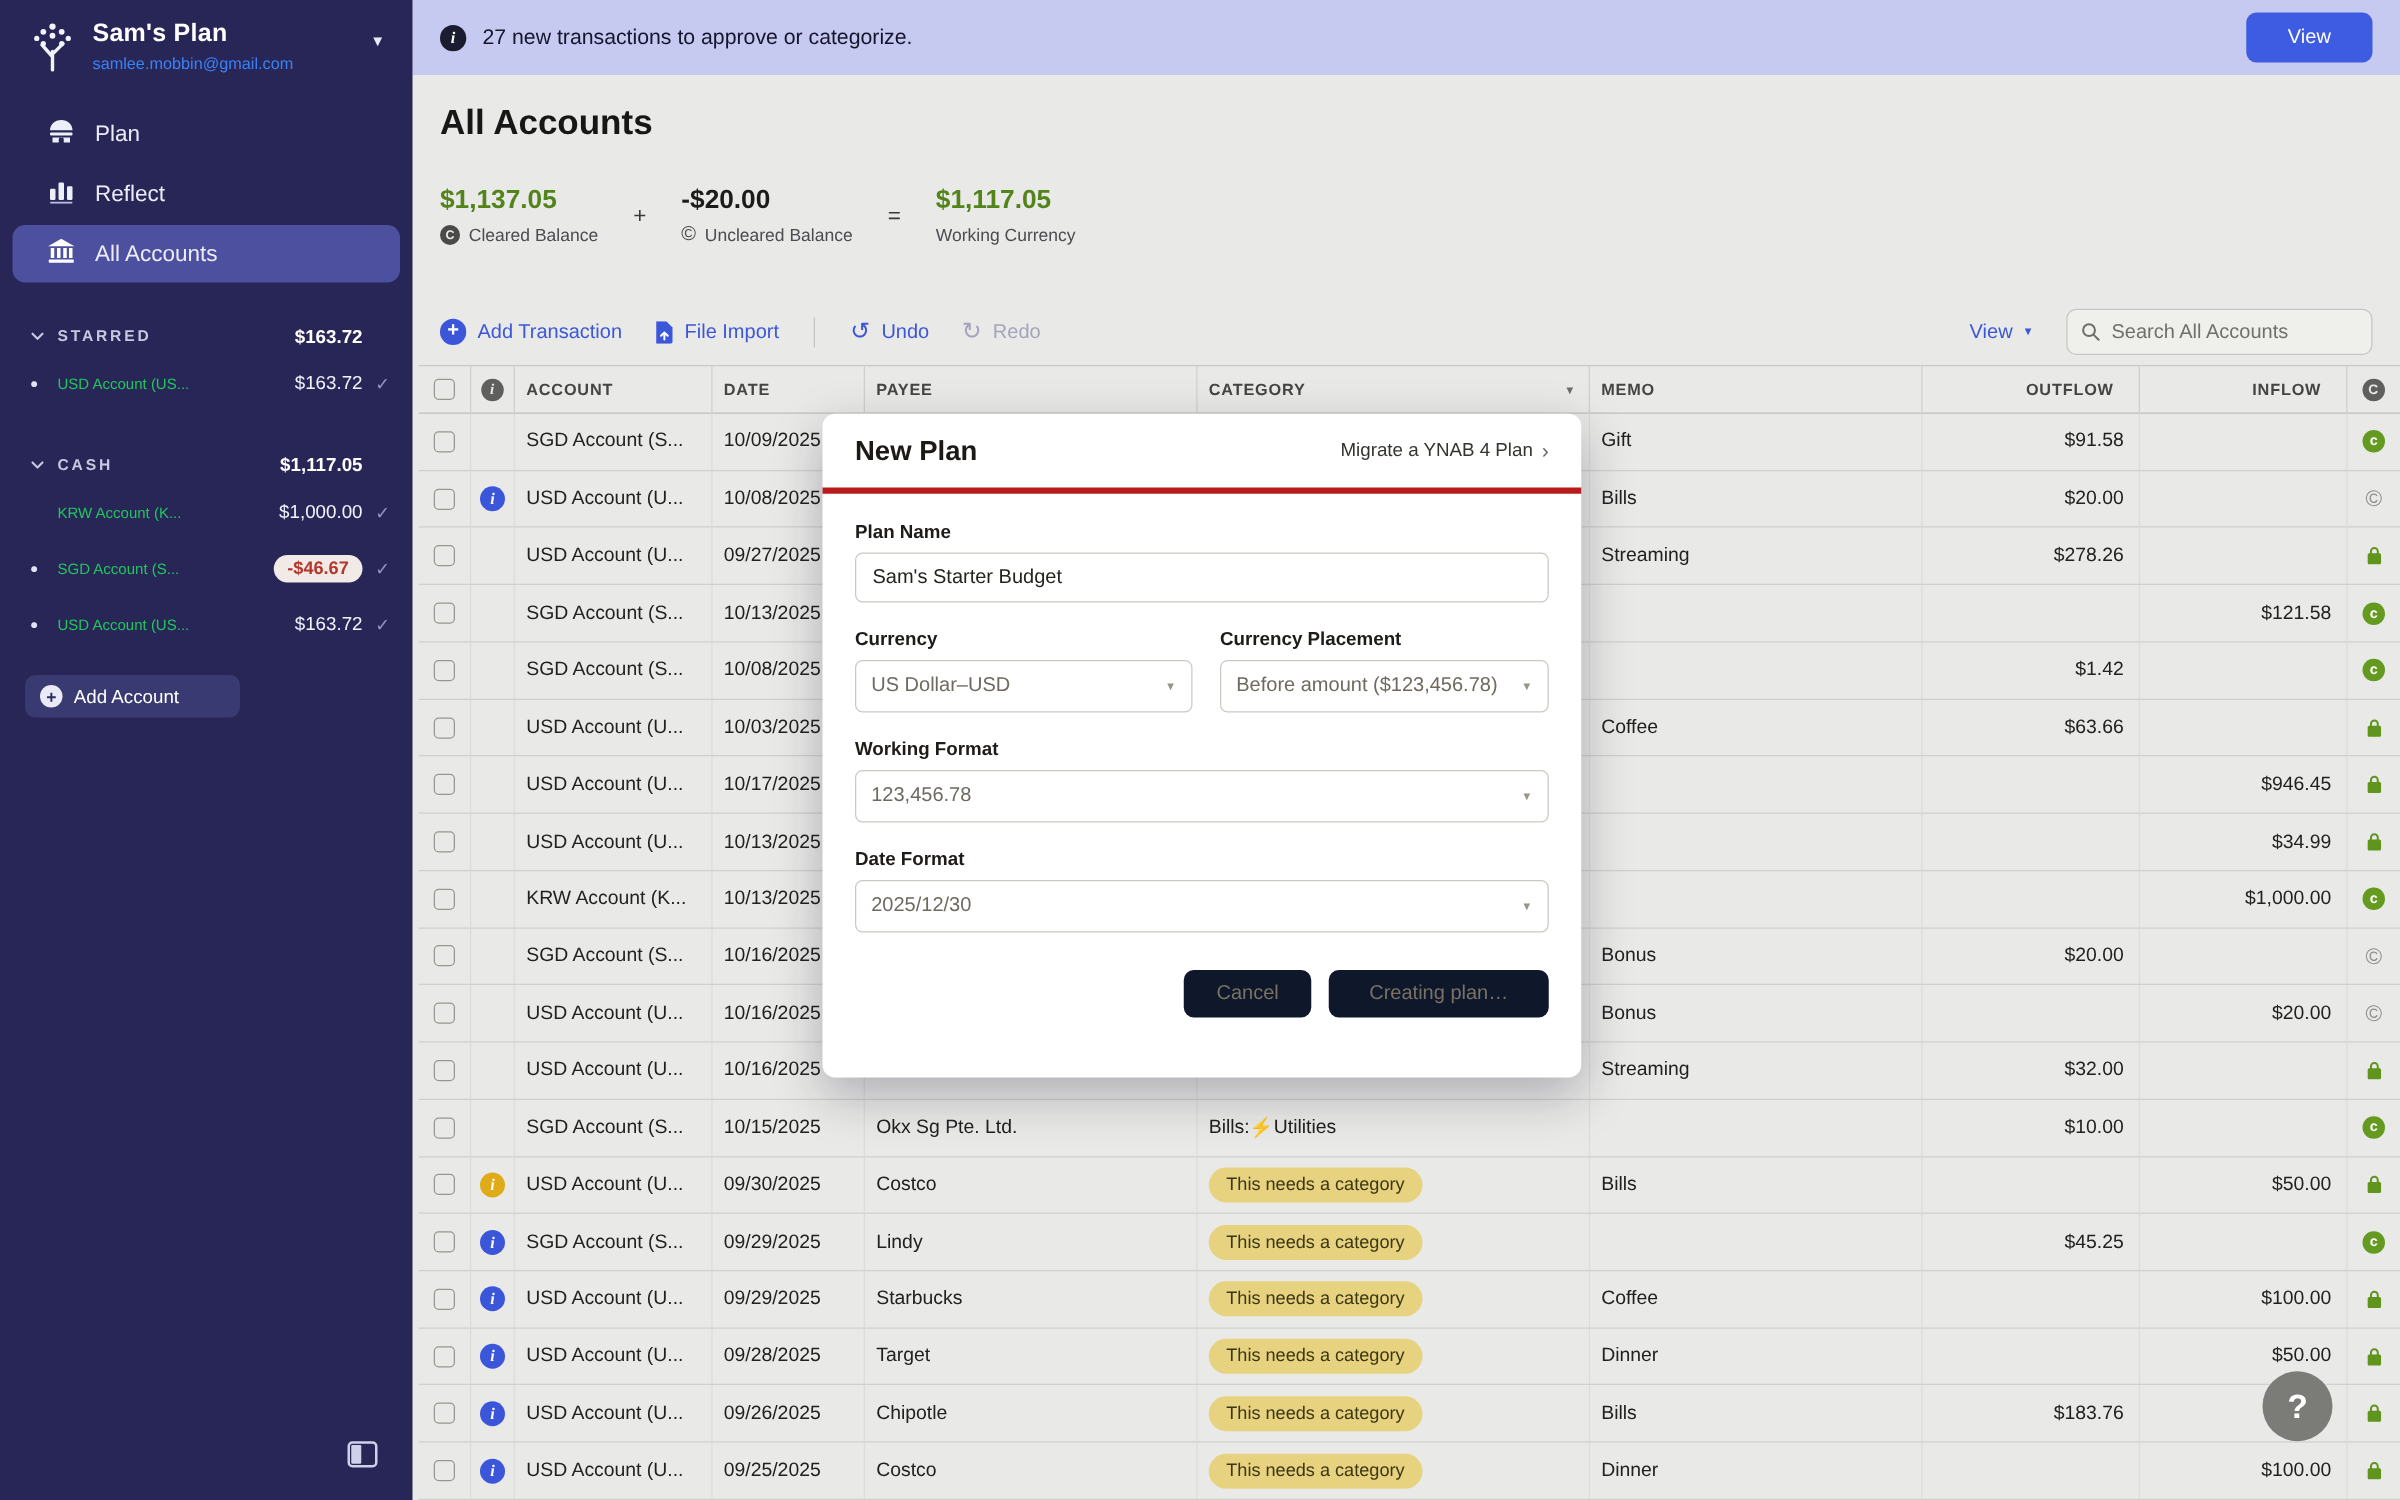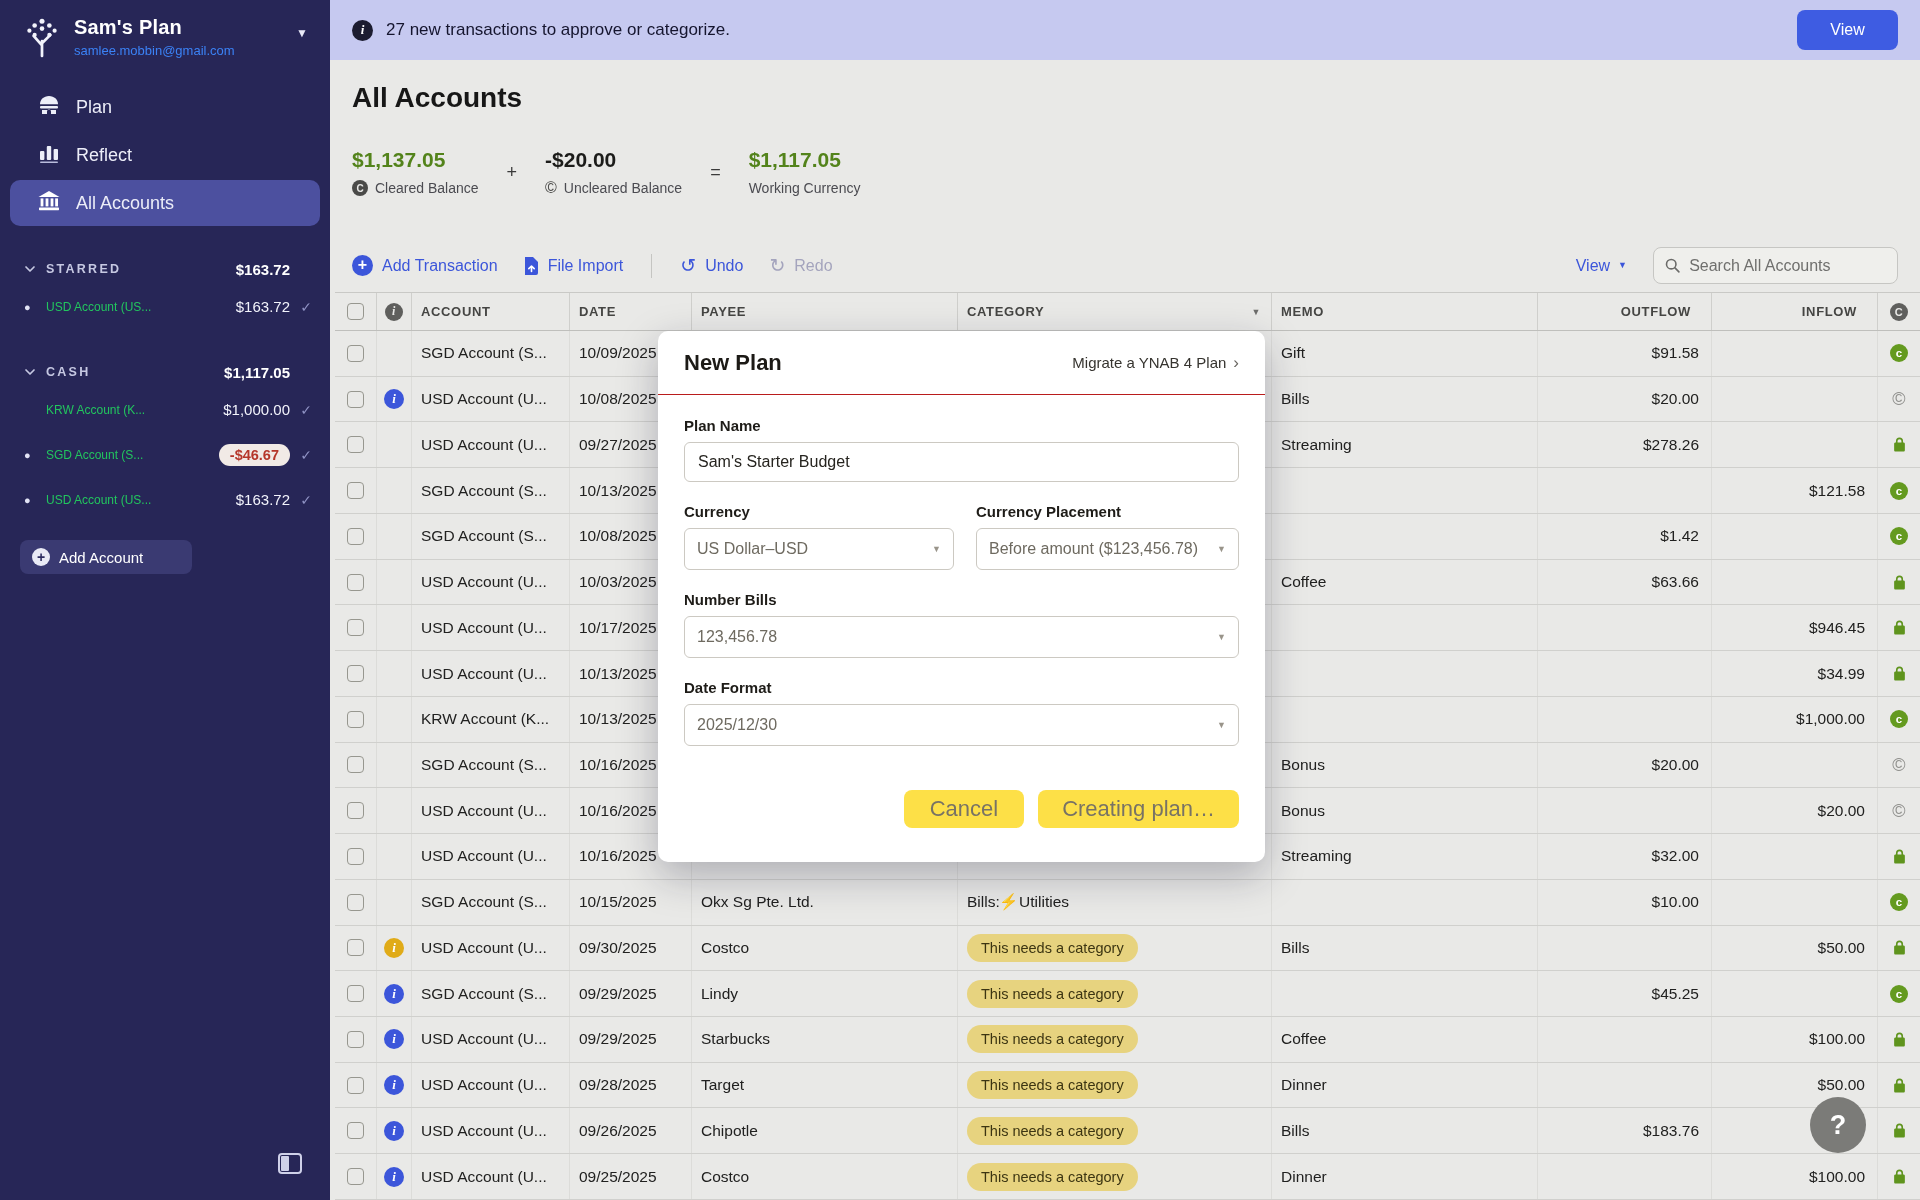--- a/index.html
+++ b/index.html
@@ -85,37 +85,37 @@
   .cb { width:17px; height:17px; border:1.5px solid #97978f; border-radius:4px; background:transparent; }
   .row-flag { width:20px; height:20px; border-radius:50%; color:#fff; font:italic 700 13px "Liberation Serif", serif; display:flex; align-items:center; justify-content:center; }
   .row-flag.info { background:#3c56da; }
   .row-flag.warning { background:#e0ab18; }
   .pill { background:#e7d37f; color:#3c3512; border-radius:15px; padding:6px 14px; font-size:14.5px; white-space:nowrap; }
   .ic-cleared { width:18px; height:18px; border-radius:50%; background:#649a1f; color:#fff; font-size:11.5px; font-weight:700; display:flex; align-items:center; justify-content:center; }
   .ic-uncleared { font-size:18px; color:#90908d; line-height:1; }
 
   
   .modal { position:absolute; left:658px; top:331px; width:607px; height:531px; background:#fff; border-radius:10px; box-shadow:0 14px 40px rgba(20,20,45,.28); z-index:5; }
-  .modal-header { height:64px; display:flex; align-items:center; justify-content:space-between; padding:0 26px; border-bottom:1px solid #b91c1c; }
+  .modal-header { height:64px; display:flex; align-items:center; justify-content:space-between; padding:0 26px; border-bottom:5px solid #b91c1c; }
   .modal-title { font-size:22px; font-weight:700; color:#1c1a16; }
   .migrate-link { font-size:15px; color:#36342f; display:flex; align-items:center; gap:7px; cursor:pointer; }
   .migrate-chev { font-size:17px; color:#6a6762; line-height:1; }
   .modal-body { padding:20px 26px 0 26px; }
   .field-label { font-size:15px; font-weight:700; color:#1e1c18; margin-bottom:8px; }
   .text-input { width:100%; height:40px; border:1px solid #ccc9c2; border-radius:6px; padding:0 13px; font-size:16px; color:#26241f; font-family:inherit; outline:none; background:#fff; }
   .field { margin-top:21px; }
   .field:first-child { margin-top:2px; }
   .select-row { display:flex; gap:22px; }
   .sel-col-1 { width:270px; flex:0 0 auto; }
   .sel-col-2 { flex:1; min-width:0; }
   .select { height:42px; border:1px solid #ccc9c2; border-radius:6px; display:flex; align-items:center; justify-content:space-between; padding:0 12px; cursor:pointer; background:#fff; }
   .select .sel-val { font-size:16px; color:#6e6a60; white-space:nowrap; overflow:hidden; }
   .select .caret-dn { color:#99948a; flex:0 0 auto; margin-left:6px; }
   .modal-footer { display:flex; justify-content:flex-end; gap:14px; margin-top:30px; padding:0 26px; }
-  .m-btn { height:38px; border:none; border-radius:8px; background:#fde047; color:#787365; font-size:22px; font-family:inherit; cursor:pointer;margin-top:14px; }
+  .m-btn { height:38px; border:none; border-radius:8px; background:#0f172a; color:#787365; font-size:16px; font-family:inherit; cursor:pointer; }
   .m-btn.cancel { padding:0 26px; }
   .m-btn.submit { padding:0 24px; min-width:176px; }
 
   .help-fab { position:absolute; left:1810px; top:1097px; width:56px; height:56px; border-radius:50%; background:#7b7b78; color:#fff; font-size:27px; font-weight:700; border:none; cursor:pointer; z-index:6; font-family:inherit; }
   .bolt { color:#d9a514; }
 </style>
 </head>
 <body>
 
 <aside class="sidebar">
@@ -719,21 +719,21 @@
         <div class="sel-col-2">
           <div class="field-label">Currency Placement</div>
           <div class="select">
             <span class="sel-val">Before amount ($123,456.78)</span>
             <span class="caret-dn">▼</span>
           </div>
         </div>
       </div>
     </div>
     <div class="field">
-      <div class="field-label">Number Bills</div>
+      <div class="field-label">Working Format</div>
       <div class="select">
         <span class="sel-val">123,456.78</span>
         <span class="caret-dn">▼</span>
       </div>
     </div>
     <div class="field">
       <div class="field-label">Date Format</div>
       <div class="select">
         <span class="sel-val">2025/12/30</span>
         <span class="caret-dn">▼</span>

